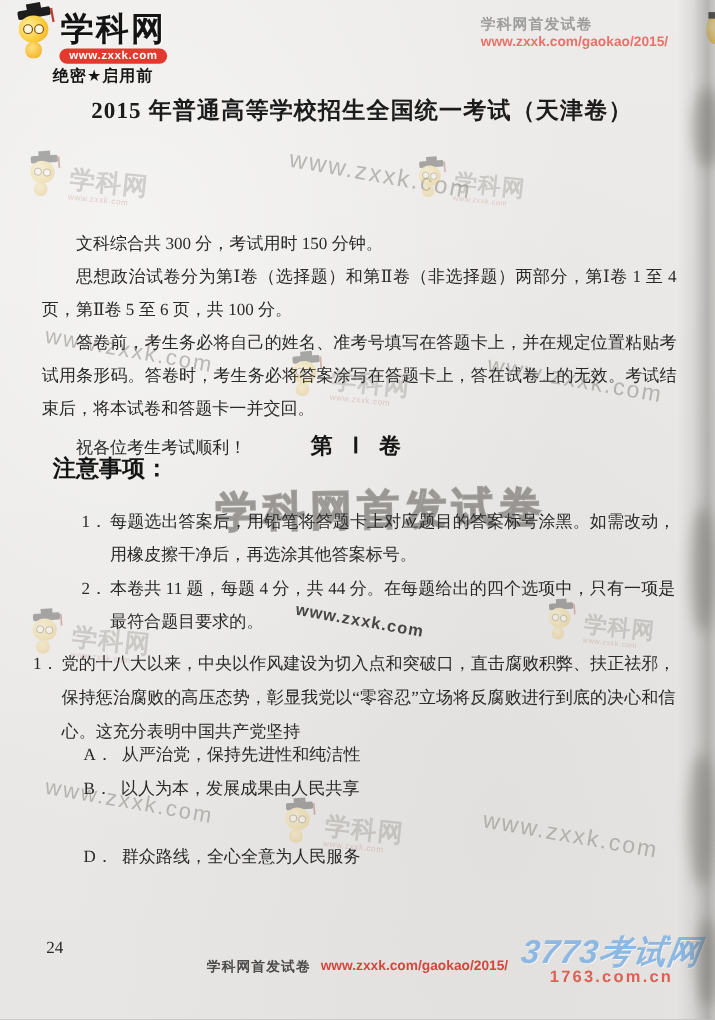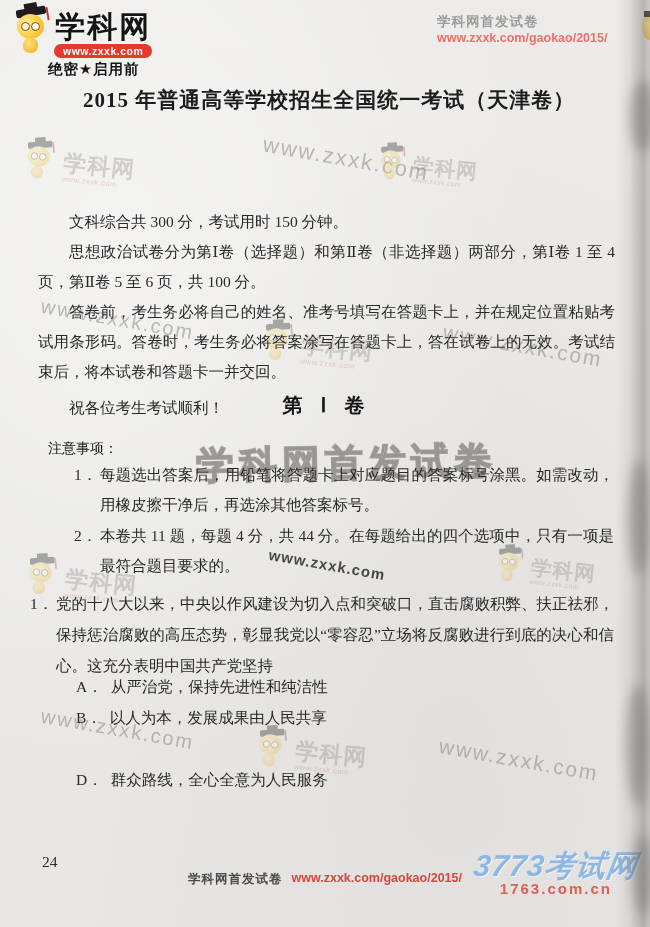--- a/index.html
+++ b/index.html
@@ -53,21 +53,21 @@
     font-family:"Liberation Sans","DejaVu Sans",sans-serif;letter-spacing:1px;}
   .doc-title{position:absolute;left:4px;top:86px;width:650px;text-align:center;font-size:21px;font-weight:600;
     color:#1c1c1c;letter-spacing:1px;}
   .doc-subtitle{position:absolute;left:0;top:133px;width:650px;text-align:center;font-size:29px;color:#141414;letter-spacing:2px;}
   .doc-subtitle .sub1{font-weight:500;}
   .doc-subtitle .sub2{font-weight:900;margin-left:12px;}
   .para{position:absolute;left:38px;width:577px;font-size:15.5px;line-height:30px;text-align:justify;text-indent:2em;color:#292929;margin-top:30px;}
   .p1{top:177px;} .p2{top:207px;} .p3{top:267px;} .p4{top:363px;}
   .sec-heading{position:absolute;left:0;top:392px;width:650px;text-align:center;font-size:20px;font-weight:800;
     color:#161616;letter-spacing:3px;font-family:Liberation Mono, monospace;}
-  .notice-title{position:absolute;left:48px;top:440px;font-size:14px;font-weight:400;color:#141414;}
+  .notice-title{position:absolute;left:48px;top:412px;font-size:21px;font-weight:700;color:#141414;}
   .notice{position:absolute;left:74px;width:540px;font-size:15.5px;line-height:30px;color:#292929;}
   .notice .num{position:absolute;left:0;top:0;}
   .notice .ntext{display:block;margin-left:26px;text-align:justify;}
   .n1{top:460px;} .n2{top:521px;}
   .question{position:absolute;left:30px;top:588px;width:584px;font-size:15.5px;color:#292929;}
   .question .num{position:absolute;left:0;top:0;line-height:31px;}
   .question .qtext{display:block;margin-left:26px;line-height:31px;text-align:justify;}
   .option{position:absolute;left:76px;font-size:15.5px;color:#292929;line-height:22px;}
   .option .olabel{margin-right:8px;}
   .optA{top:676px;text-align:center;} .optB{top:707px;} .optC{top:738px;} .optD{top:769px;}

